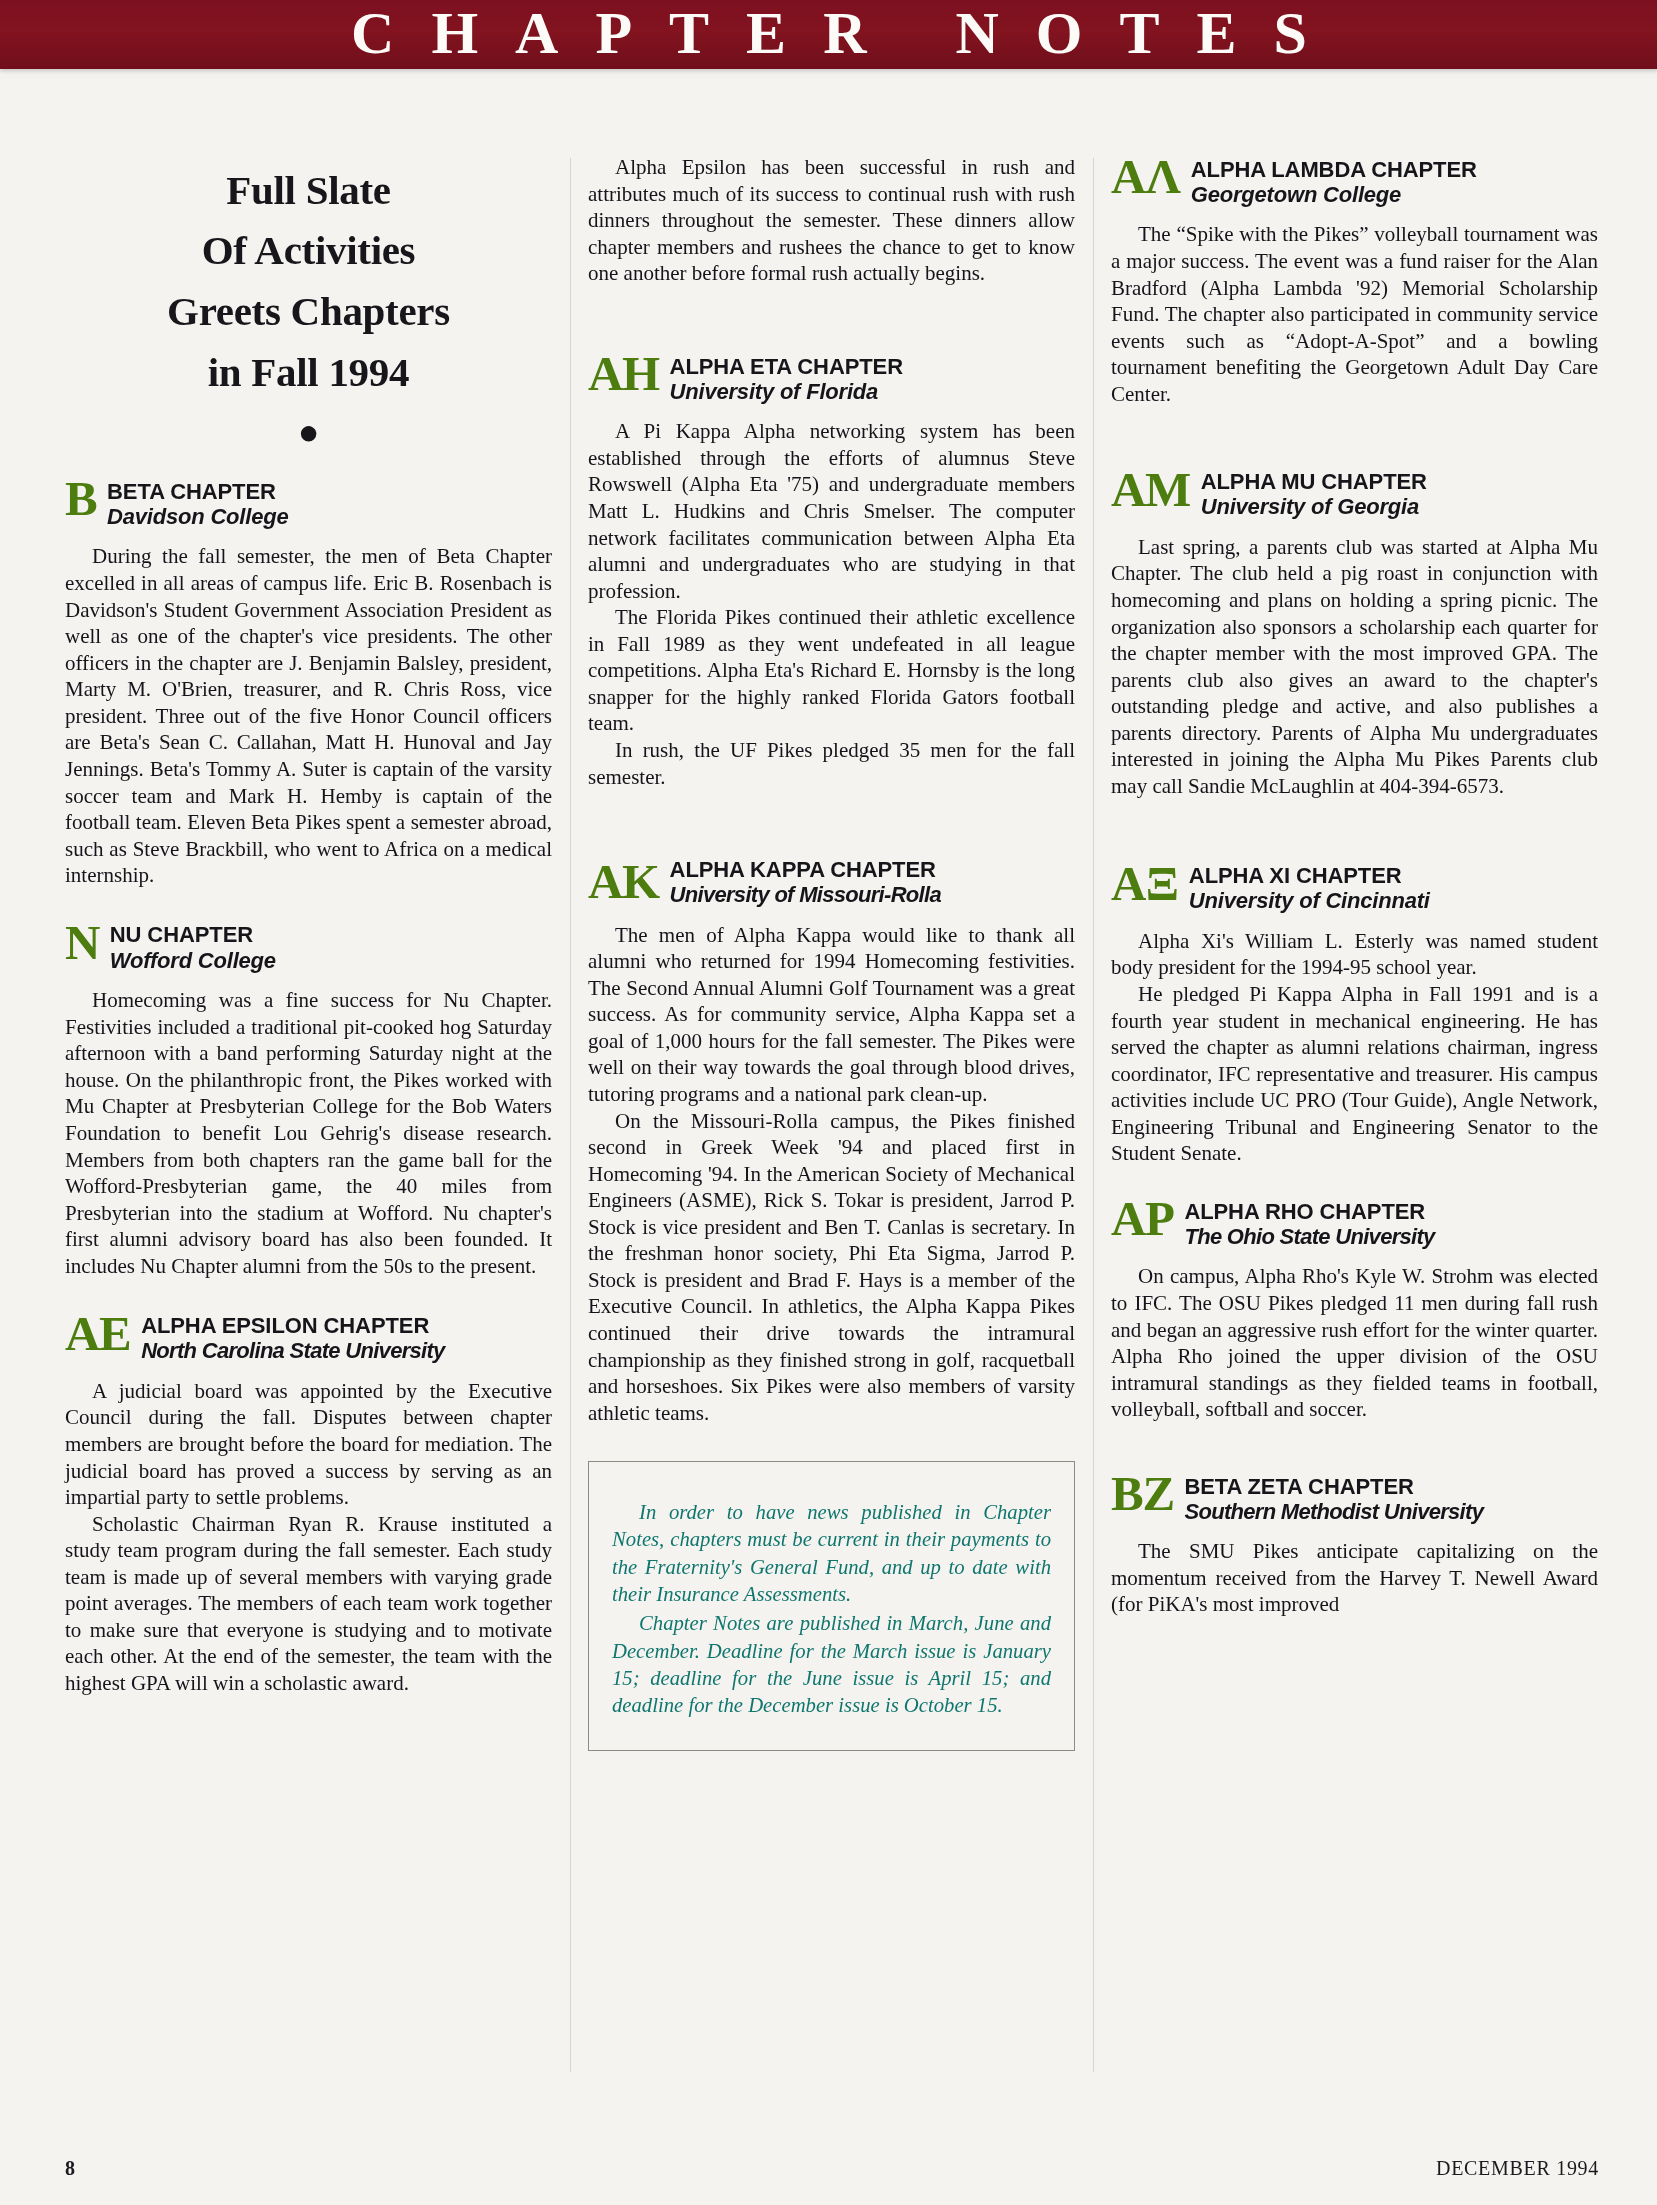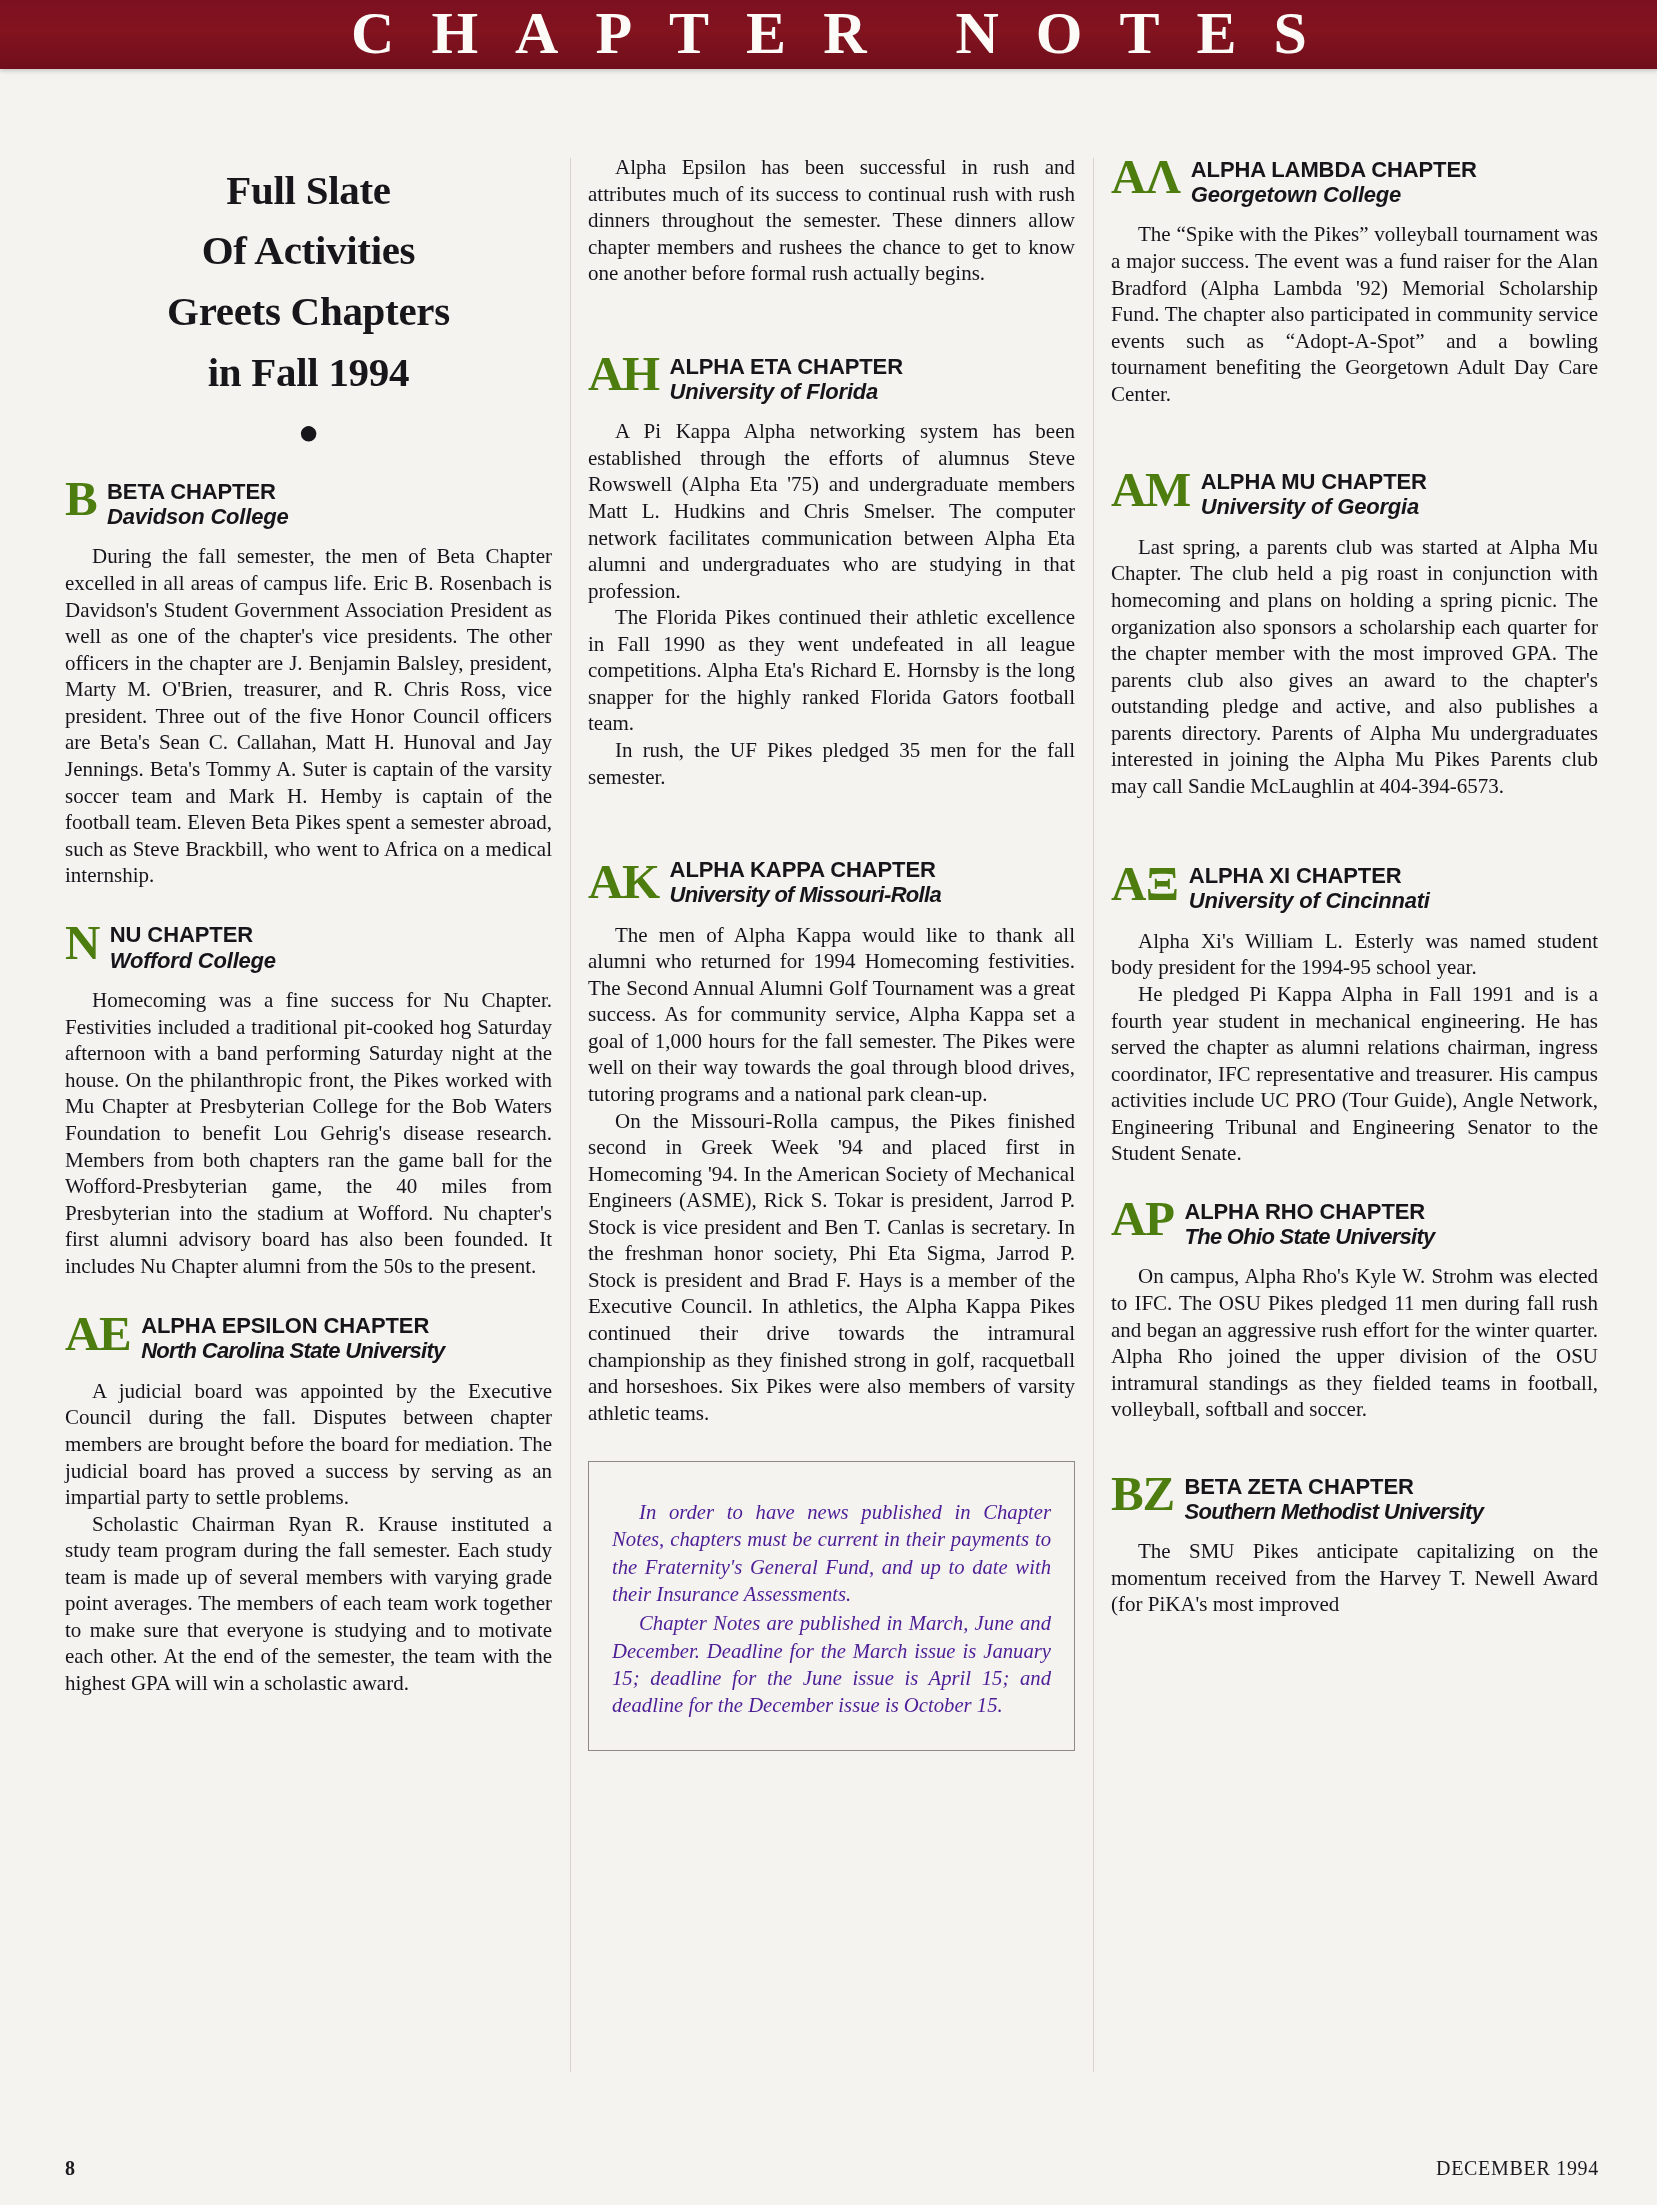--- a/index.html
+++ b/index.html
@@ -160,21 +160,21 @@
   .notice {
     margin-top: 35px;
     border: 1.3px solid #8d8a84;
     padding: 37px 23px 31px 23px;
   }
   .notice p {
     font-family: "Liberation Serif", serif;
     font-style: italic;
     font-size: 20.7px;
     line-height: 1.31;
-    color: #4c1d95;
+    color: #0f766e;
     text-align: justify;
     margin: 0;
     text-indent: 27px;
   }
   .notice p + p { margin-top: 2.7px; }
 
   
   .photo-wrap {
     float: left;
     width: 200px;
@@ -325,21 +325,21 @@
       <p class="body">Alpha Epsilon has been successful in rush and attributes much of its success to continual rush with rush dinners throughout the semester. These dinners allow chapter members and rushees the chance to get to know one another before formal rush actually begins.</p>
 
       <div class="chapter-head" style="margin-top:64px;">
         <div class="greek">AH</div>
         <div class="chapter-titles">
           <div class="chapter-name">ALPHA ETA CHAPTER</div>
           <div class="chapter-school">University of Florida</div>
         </div>
       </div>
       <p class="body">A Pi Kappa Alpha networking system has been established through the efforts of alumnus Steve Rowswell (Alpha Eta '75) and undergraduate members Matt L. Hudkins and Chris Smelser. The computer network facilitates communication between Alpha Eta alumni and undergraduates who are studying in that profession.</p>
-      <p class="body">The Florida Pikes continued their athletic excellence in Fall 1990 as they went undefeated in all league competitions. Alpha Eta's Richard E. Hornsby is the long snapper for the highly ranked Florida Gators football team.</p>
+      <p class="body">The Florida Pikes continued their athletic excellence in Fall 1989 as they went undefeated in all league competitions. Alpha Eta's Richard E. Hornsby is the long snapper for the highly ranked Florida Gators football team.</p>
       <p class="body">In rush, the UF Pikes pledged 35 men for the fall semester.</p>
 
       <div class="chapter-head" style="margin-top:64px;align-items:center;">
         <div class="greek">AK</div>
         <div class="chapter-titles">
           <div class="chapter-name">ALPHA KAPPA CHAPTER</div>
           <div class="chapter-school narrow">University of Missouri-Rolla</div>
         </div>
       </div>
       <p class="body">The men of Alpha Kappa would like to thank all alumni who returned for 1994 Homecoming festivities. The Second Annual Alumni Golf Tournament was a great success. As for community service, Alpha Kappa set a goal of 1,000 hours for the fall semester. The Pikes were well on their way towards the goal through blood drives, tutoring programs and a national park clean-up.</p>

